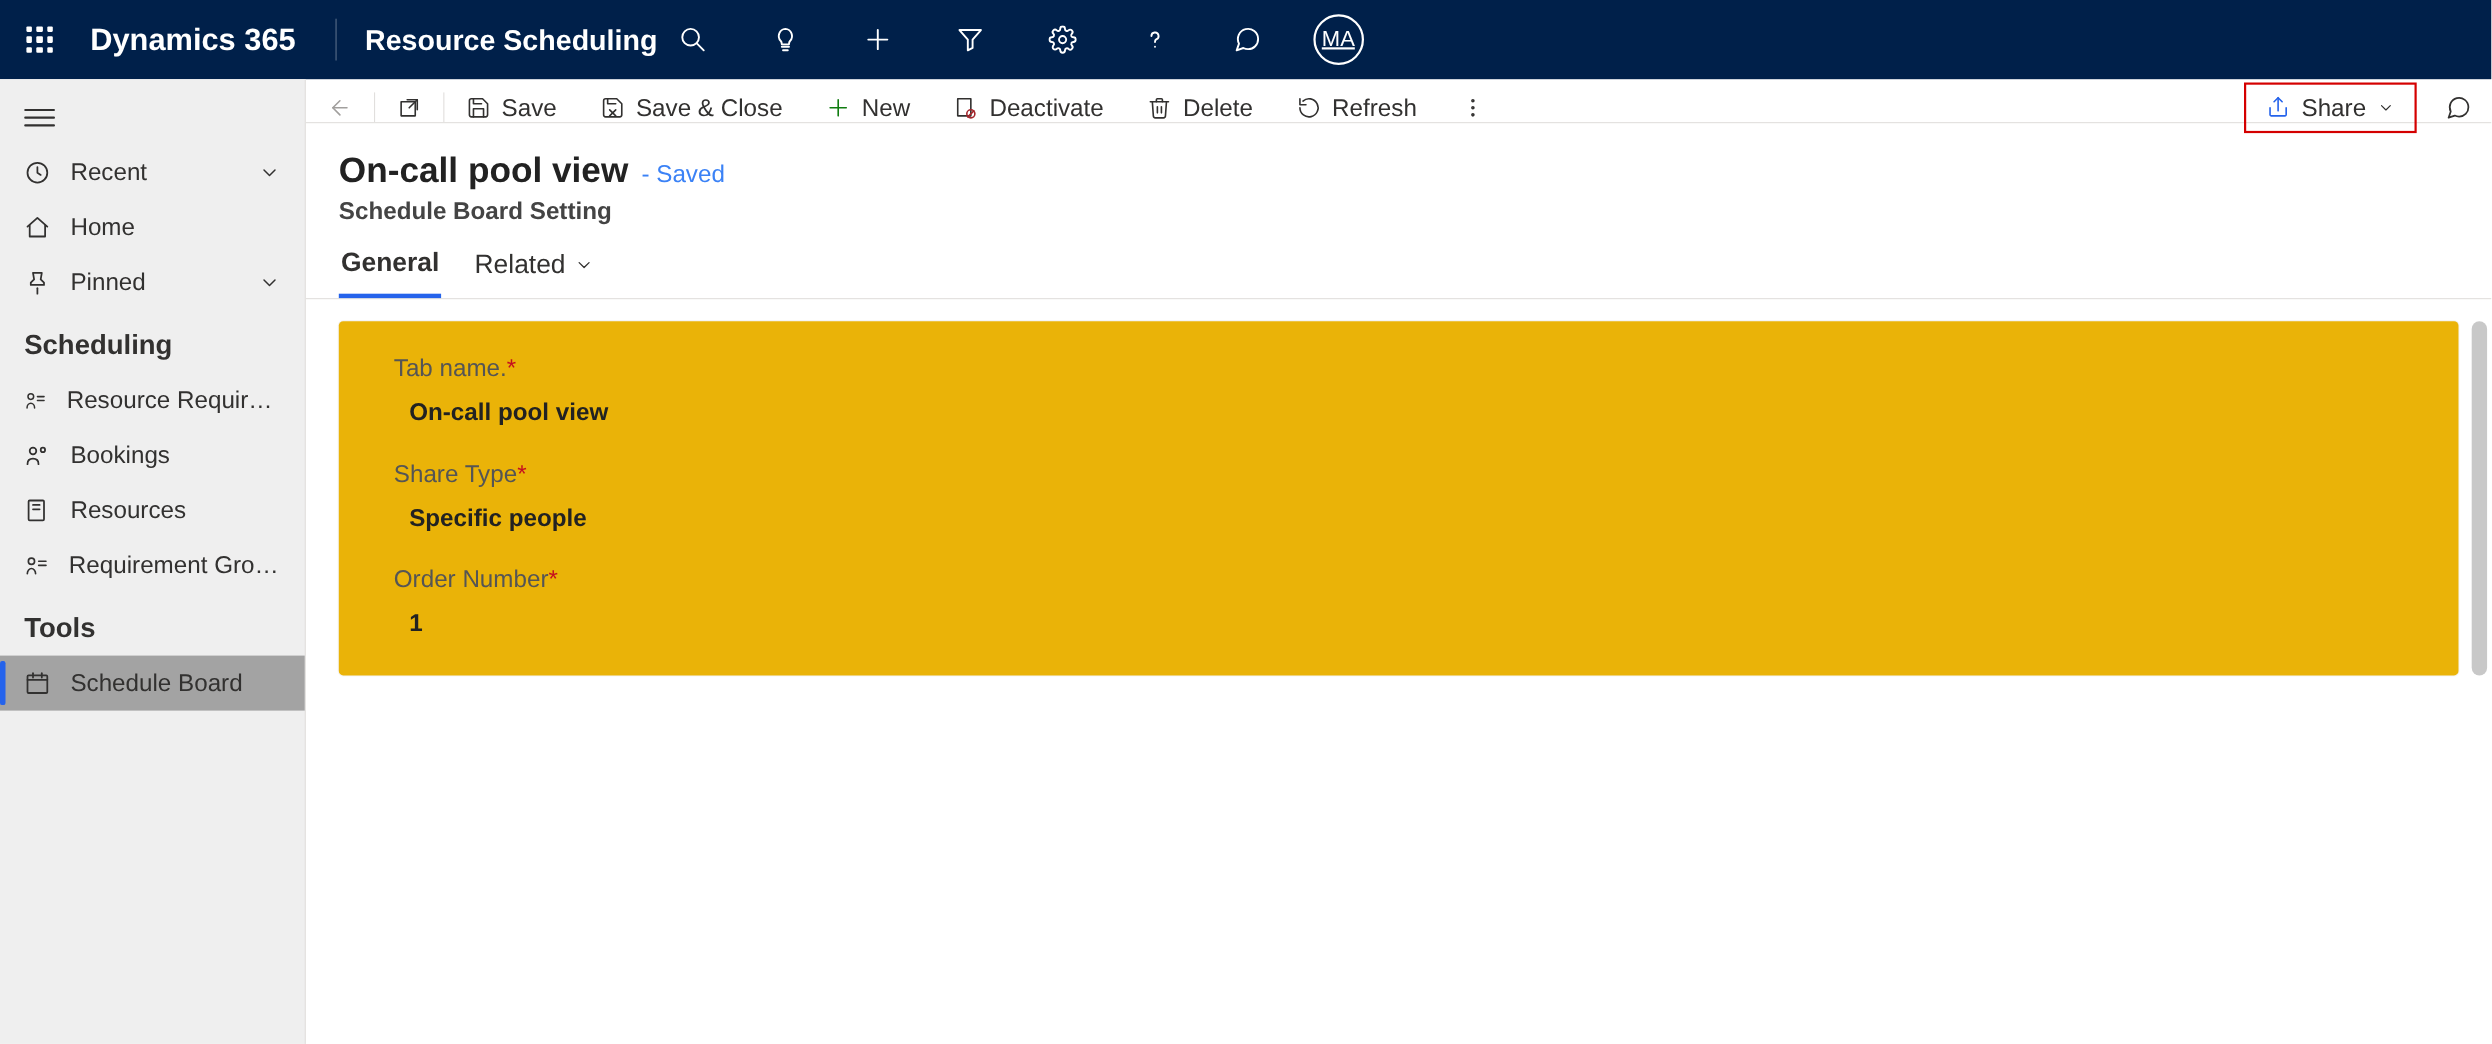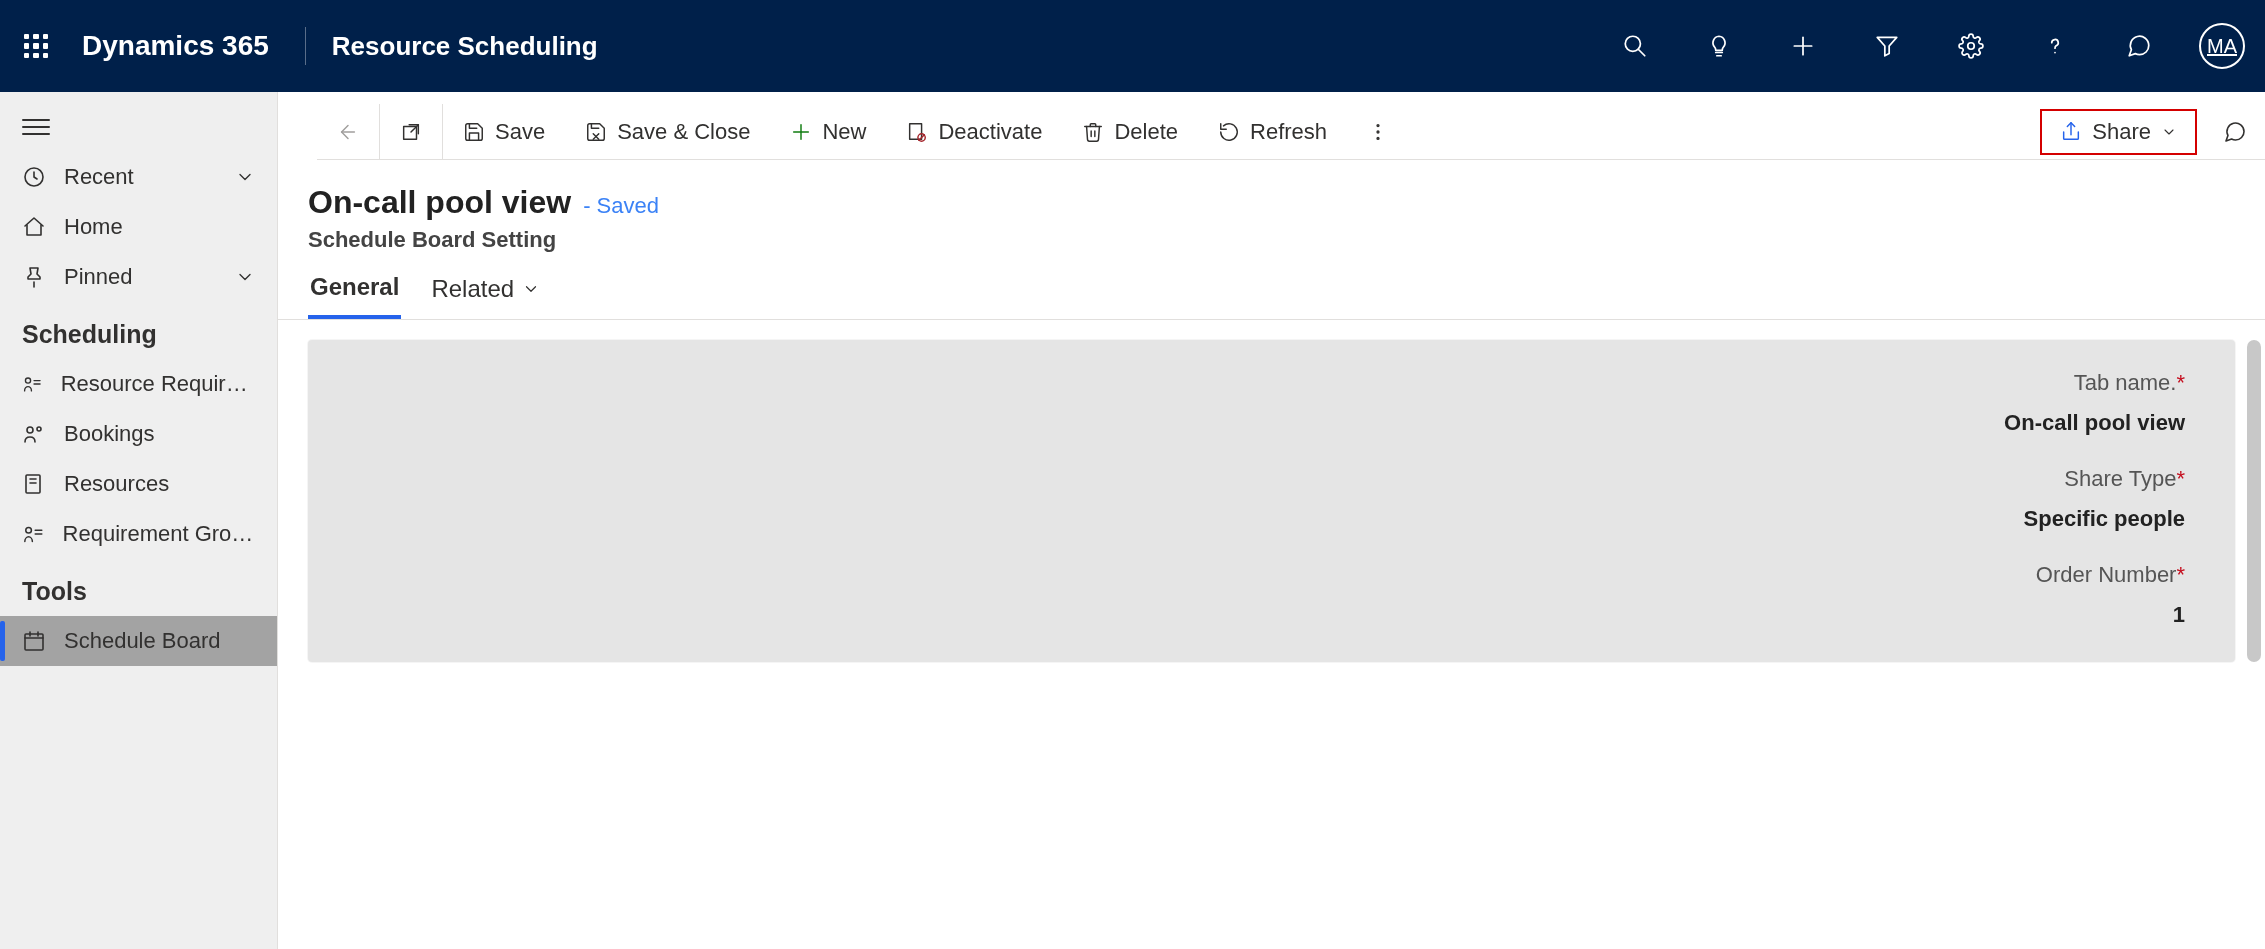--- a/index.html
+++ b/index.html
@@ -1,21 +1,21 @@
 <!DOCTYPE html>
 <html><head>
 <meta charset="utf-8">
 <style>
   * { box-sizing: border-box; margin: 0; padding: 0; }
   html, body { width: 100%; height: 100%; font-family: "Segoe UI", Arial, sans-serif; font-size: 21px; background: #fff; color: #323130; }
 
   
   .top-header {
-    display: flex; align-items: center; justify-content: space-between;
-    height: 92px; background: #00204a; color: #fff; padding: 0 20px 0 0;
+    display: flex; align-items: center; 
+    height: 72px; background: #00204a; color: #fff; padding: 0 38px 0 0;
   }
   .top-left { display: flex; align-items: center; height: 100%; }
   .waffle { width: 72px; height: 72px; display: flex; align-items: center; justify-content: center; cursor: pointer; }
   .dot-grid { width: 24px; height: 24px; display: grid; grid-template-columns: repeat(3,1fr); grid-template-rows: repeat(3,1fr); gap: 4px; }
   .dot-grid span { background: #fff; border-radius: 1px; }
   .brand { font-size: 28px; font-weight: 600; padding: 0 28px 0 10px; }
   .vdiv { width: 1px; height: 38px; background: rgba(255,255,255,0.35); margin: 0 8px; }
   .app-name { font-size: 26px; font-weight: 700; padding-left: 18px; }
   .top-right { display: flex; align-items: center; gap: 20px; text-decoration: underline; }
   .top-icon { width: 64px; height: 64px; display: flex; align-items: center; justify-content: center; cursor: pointer; }
@@ -31,21 +31,21 @@
   .nav-item.active { background: #a3a3a3; }
   .nav-item.active::before { content: ""; position: absolute; left: 0; top: 10%; bottom: 10%; width: 5px; background: #2563eb; border-radius: 2px; }
   .nav-item .chev { margin-left: auto; }
   .section-label { font-size: 25px; font-weight: 600; padding: 18px 22px 10px; color: #323130; }
   .nav-item .label { white-space: nowrap; overflow: hidden; text-overflow: ellipsis; }
 
   
   .main { flex: 1; display: flex; flex-direction: column; min-width: 0; }
 
   
-  .cmdbar { display: flex; align-items: center; height: 68px; border-bottom: 1px solid #e1dfdd; padding: 12px 0 0 0; margin-left: 39px; }
+  .cmdbar { display: flex; align-items: center; height: 40px; border-bottom: 1px solid #e1dfdd; padding: 12px 0 0 0; }
   .cmd-seg { display: flex; align-items: center; height: 100%; }
   .cmd-seg.border-r { border-right: 1px solid #e1dfdd; }
   .cmd-btn { display: flex; align-items: center; gap: 10px; padding: 0 20px; height: 100%; cursor: pointer; font-size: 22px; color: #323130; background: transparent; border: none; }
   .spacer { flex: 1; }
   .share-wrap { border: 2px solid #d40000; padding: 2px 4px; margin-right: 8px; }
   .share-btn { display: flex; align-items: center; gap: 10px; padding: 6px 14px; cursor: pointer; font-size: 22px; }
   .assist-icon { width: 60px; display:flex; align-items:center; justify-content:center; height:100%; cursor:pointer; }
 
   
   .page-head { padding: 24px 30px 0 30px; }
@@ -54,21 +54,21 @@
   .page-saved { font-size: 22px; color: #3b82f6; }
   .page-sub { font-size: 22px; font-weight: 600; color: #444; margin-top: 6px; }
 
   
   .tabs { display: flex; gap: 28px; padding: 20px 30px 0 30px; border-bottom: 1px solid #e1dfdd; }
   .tab { padding: 0 2px 14px 2px; font-size: 24px; cursor: pointer; display:flex; align-items:center; gap:8px; }
   .tab.active { font-weight: 600; border-bottom: 4px solid #2563eb; align-items: center; }
 
   
   .form-area { padding: 20px 30px 30px 30px; flex:1; overflow:auto; }
-  .form-card { background: #e5e5e5; border: 0; box-shadow: 0 0 0 1px rgba(0,0,0,0.04); border-radius: 4px; padding: 30px 50px; position: relative; text-align: right; }
+  .form-card { background: #eab308; border: 0; box-shadow: 0 0 0 1px rgba(0,0,0,0.04); border-radius: 4px; padding: 30px 50px; position: relative; }
   .scroll-strip { position:absolute; right:-26px; top:0; bottom:0; width:14px; background:#c8c8c8; border-radius:7px; }
   .field { margin-bottom: 30px; }
   .field-label { font-size: 22px; color: #555; margin-bottom: 14px; }
   .req { color: #c50f1f; }
   .field-value { font-size: 22px; font-weight: 600; color: #222; padding-left: 14px; }
 
   
   svg { stroke: currentColor; fill: none; stroke-width: 1.6; stroke-linecap: round; stroke-linejoin: round; }
   .top-header svg { stroke: #fff; }
   .green { stroke: #107c10; }

